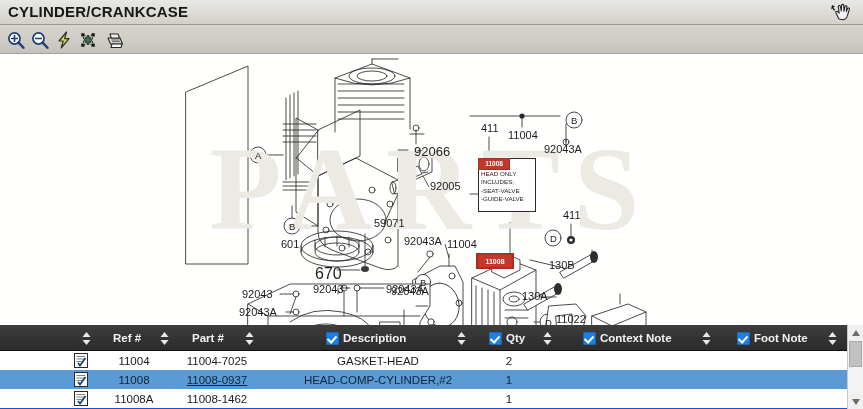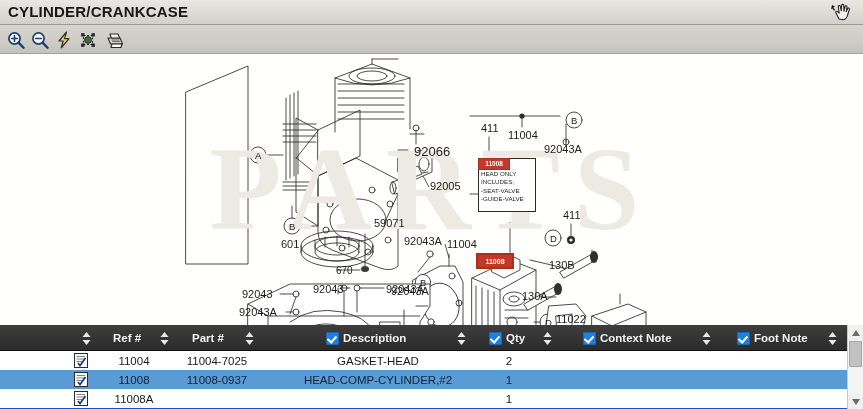--- a/index.html
+++ b/index.html
@@ -367,21 +367,21 @@
       <span class="lbl" style="position:absolute;left:484px;top:134px;font-size:11px;color:#1c1c1c;">49120</span>
       <span class="lbl" style="position:absolute;left:481px;top:68px;font-size:11px;color:#1c1c1c;">411</span>
       <span class="lbl" style="position:absolute;left:508px;top:75px;font-size:11px;color:#1c1c1c;">11004</span>
       <span class="lbl" style="position:absolute;left:544px;top:89px;font-size:11px;color:#1c1c1c;">92043A</span>
       <span class="lbl" style="position:absolute;left:563px;top:155px;font-size:11px;color:#1c1c1c;">411</span>
       <span class="lbl" style="position:absolute;left:549px;top:205px;font-size:11px;color:#1c1c1c;">130B</span>
       <span class="lbl" style="position:absolute;left:522px;top:236px;font-size:11px;color:#1c1c1c;">130A</span>
       <span class="lbl" style="position:absolute;left:556px;top:259px;font-size:11px;color:#1c1c1c;">11022</span>
       <span class="lbl" style="position:absolute;left:374px;top:163px;font-size:11px;color:#1c1c1c;">59071</span>
       <span class="lbl" style="position:absolute;left:281px;top:184px;font-size:11px;color:#1c1c1c;text-align:center;">601</span>
-      <span class="lbl" style="position:absolute;left:328px;top:211px;font-size:10px;color:#1c1c1c;padding-left:8px;">670</span>
+      <span class="lbl" style="position:absolute;left:307px;top:211px;font-size:16px;color:#1c1c1c;padding-left:8px;">670</span>
       <span class="lbl" style="position:absolute;left:404px;top:181px;font-size:11px;color:#1c1c1c;">92043A</span>
       <span class="lbl" style="position:absolute;left:447px;top:184px;font-size:11px;color:#1c1c1c;">11004</span>
       <span class="lbl" style="position:absolute;left:391px;top:231px;font-size:11px;color:#1c1c1c;">92043A</span>
       <span class="lbl" style="position:absolute;left:407px;top:270px;font-size:11px;color:#1c1c1c;">92043A</span>
       <span class="lbl" style="position:absolute;left:242px;top:234px;font-size:11px;color:#1c1c1c;">92043</span>
       <span class="lbl" style="position:absolute;left:239px;top:252px;font-size:11px;color:#1c1c1c;">92043A</span>
 
       <span class="lbl" style="position:absolute;left:313px;top:229px;font-size:11px;color:#1c1c1c;">92043</span>
       <span class="lbl" style="position:absolute;left:386px;top:229px;font-size:11px;color:#1c1c1c;">92043A</span>
 
@@ -511,36 +511,37 @@
 
       <div class="row sel" style="top:19px;">
         <span class="noteicon" style="left:74px;">
           <svg width="14" height="15" viewBox="0 0 14 15">
             <rect x="0.5" y="0.5" width="13" height="14" fill="#fdfdfd" stroke="#2b2b2b"></rect>
             <path d="M2.5 3.5 H11 M2.5 6 H11 M2.5 8.5 H8" stroke="#777" stroke-width=".9"></path>
             <path d="M4 10 L6 12.6 L11.5 5" stroke="#14407a" stroke-width="1.7" fill="none"></path>
           </svg>
         </span>
         <span class="c ctr" style="left:104px;width:60px;">11008</span>
-        <span class="c ctr" style="left:178px;width:78px;">11008-0937</span>
+        <span class="c ctr" style="left:178px;width:78px;text-decoration:underline;">11008-0937</span>
         <span class="c ctr" style="left:278px;width:200px;">HEAD-COMP-CYLINDER,#2</span>
         <span class="c ctr" style="left:490px;width:38px;">1</span>
         <span class="c ctr" style="left:580px;width:120px;"></span>
         <span class="c ctr" style="left:730px;width:100px;"></span>
       </div>
 
       <div class="row alt" style="top:38px;">
         <span class="noteicon" style="left:74px;">
           <svg width="14" height="15" viewBox="0 0 14 15">
             <rect x="0.5" y="0.5" width="13" height="14" fill="#fdfdfd" stroke="#2b2b2b"></rect>
             <path d="M2.5 3.5 H11 M2.5 6 H11 M2.5 8.5 H8" stroke="#777" stroke-width=".9"></path>
             <path d="M4 10 L6 12.6 L11.5 5" stroke="#14407a" stroke-width="1.7" fill="none"></path>
           </svg>
         </span>
         <span class="c ctr" style="left:104px;width:60px;">11008A</span>
+        <span class="c ctr" style="left:178px;width:78px;">11008-1462</span>
         <span class="c ctr" style="left:490px;width:38px;">1</span>
         <span class="c ctr" style="left:580px;width:120px;"></span>
         <span class="c ctr" style="left:730px;width:100px;"></span>
       </div>
     </div>
 
   </div>
 
   <div class="vsb">
     <div class="track"></div>

